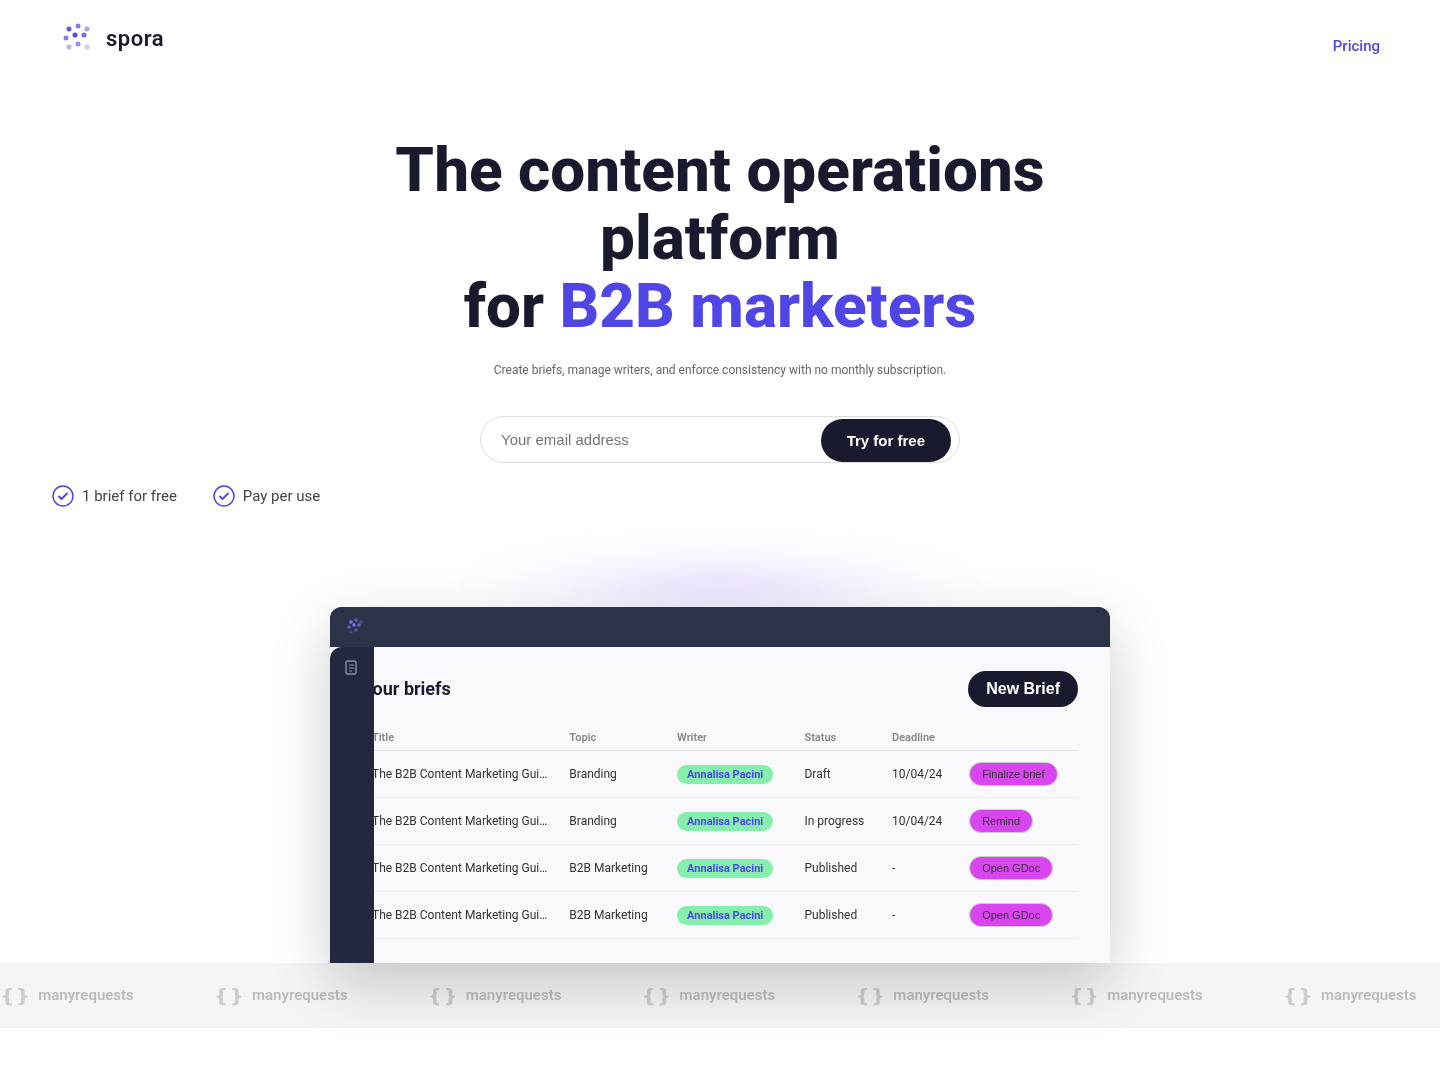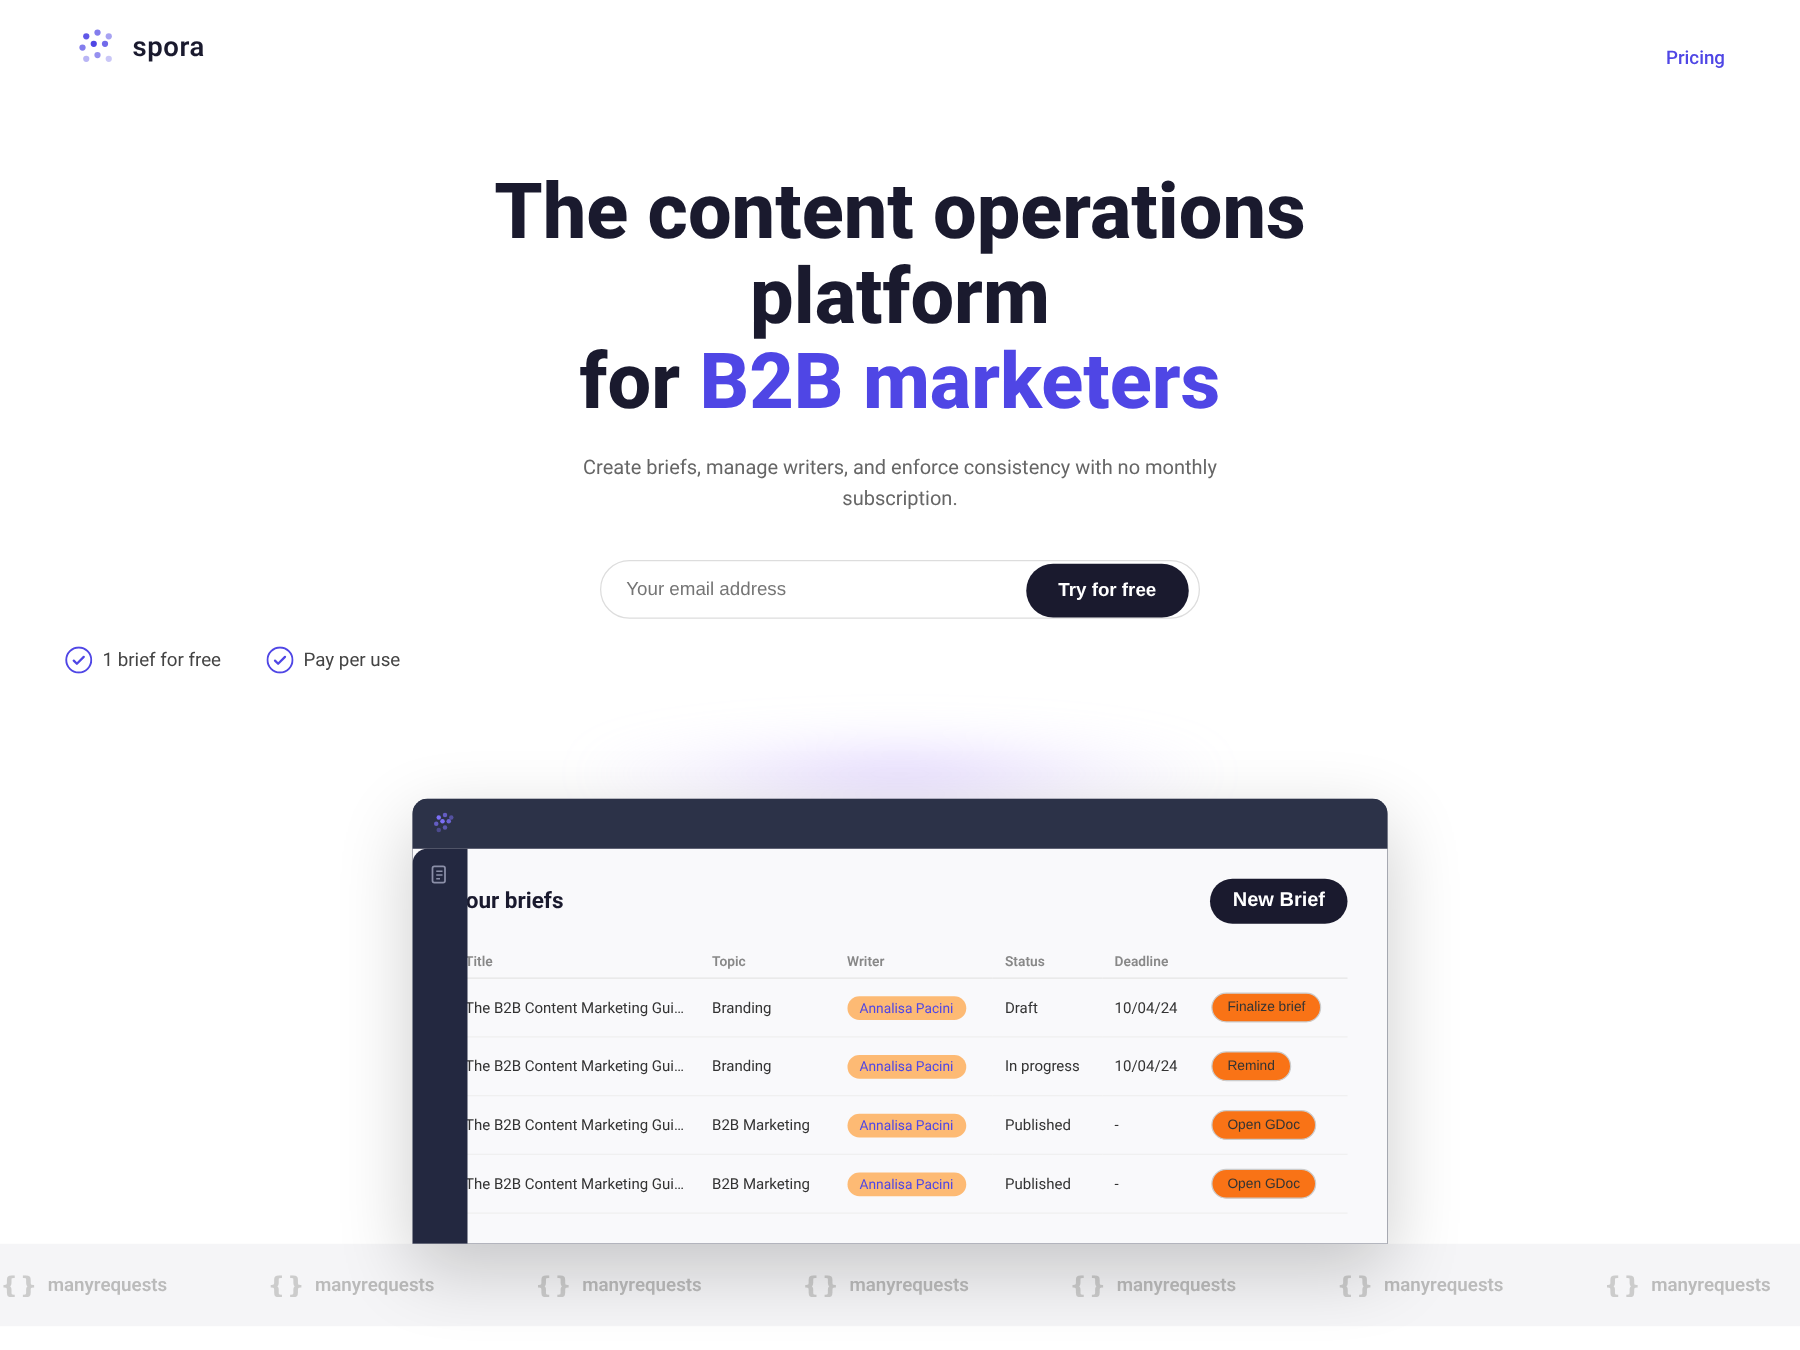--- a/index.html
+++ b/index.html
@@ -52,21 +52,21 @@
       font-weight: 800;
       line-height: 1.1;
       color: #1a1a2e;
       max-width: 780px;
       margin: 0 auto;
     }
     .hero-title-accent {
       color: #4f46e5;
     }
     .hero-subtitle {
-      font-size: 16px;
+      font-size: 12px;
       color: #666;
       margin: 20px auto 0;
       max-width: 520px;
       line-height: 1.6;
     }
 
     
     .email-form {
       display: flex;
       justify-content: center;
@@ -204,34 +204,34 @@
       border-bottom: 1px solid #e5e5e5;
       text-transform: capitalize;
     }
     .dash-table td {
       padding: 11px 10px;
       font-size: 12px;
       color: #333;
       border-bottom: 1px solid #f0f0f0;
     }
     .writer-badge {
-      background: #fdba74;
+      background: #86efac;
       color: #4f46e5;
       border-radius: 20px;
       padding: 3px 10px;
       font-size: 11px;
-      font-weight: 400;
+      font-weight: 700;
       white-space: nowrap;
     }
     .status-draft { color: #888; }
     .status-progress { color: #f59e0b; }
     .status-published { color: #10b981; }
     .action-btn {
       border: 1px solid #ccc;
-      background: #f97316;
+      background: #d946ef;
       border-radius: 16px;
       padding: 5px 12px;
       font-size: 11px;
       color: #333;
       cursor: pointer;
       white-space: nowrap;
     }
 
     
     .dash-sidebar {

